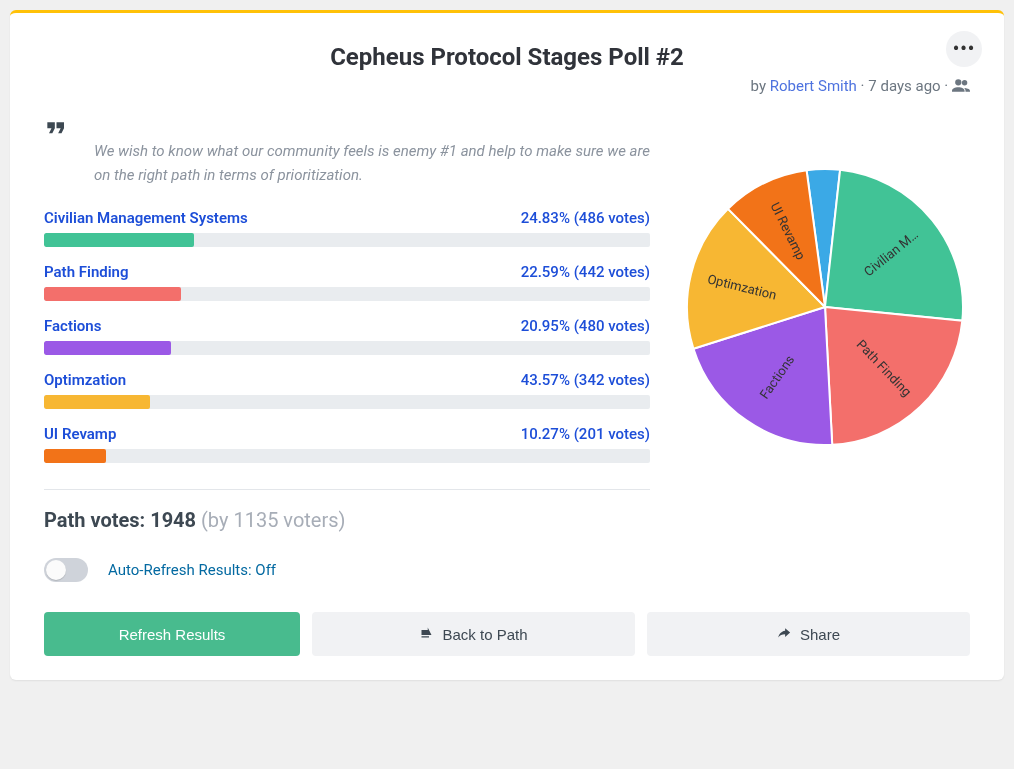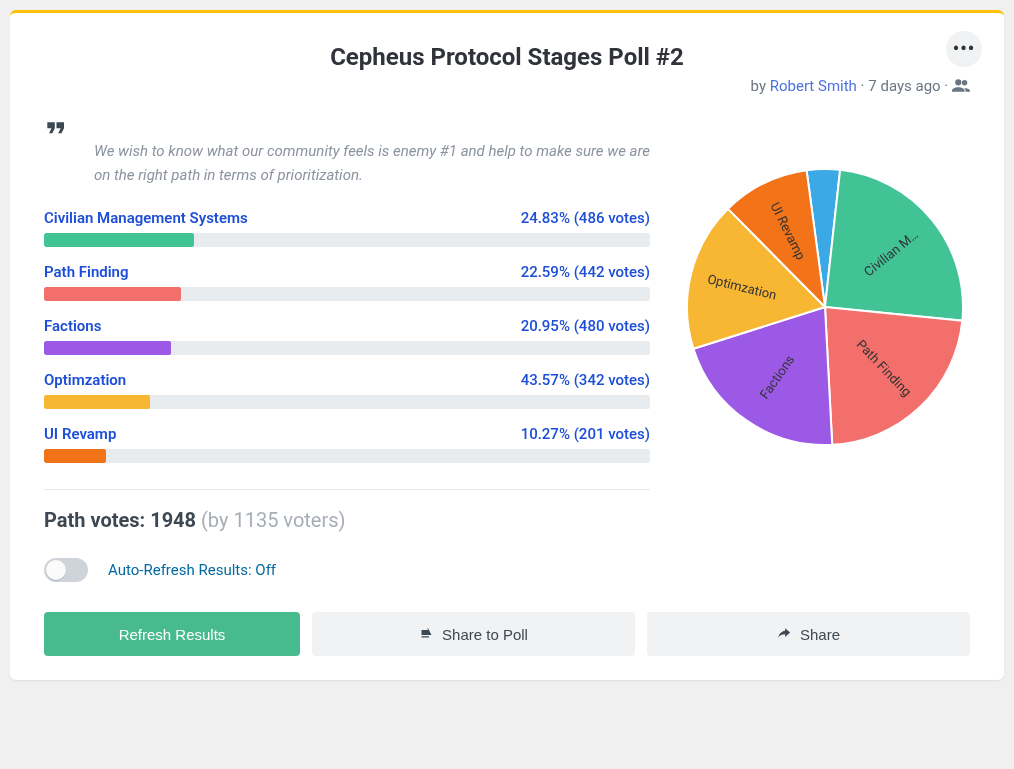--- a/index.html
+++ b/index.html
@@ -280,21 +280,21 @@
   </div>
 
   <div class="buttons">
     <button class="btn btn-primary">
       <span>Refresh Results</span>
     </button>
     <button class="btn btn-secondary">
       <span><svg viewBox="0 0 24 24">
             <path d="M4 18h12v2H4v-2Zm0-2h16L14 4v4H4v8Z"></path>
           </svg></span>
-      <span>Share to Poll</span>
+      <span>Back to Path</span>
     </button>
     <button class="btn btn-secondary">
       <span><svg viewBox="0 0 24 24">
             <path d="M13 5v4C6 10 3 15 2 20c2.5-3.5 6-5.1 11-5.1V19l8-7-8-7Z"></path>
           </svg></span>
       <span>Share</span>
     </button>
   </div>
 
 </div>

